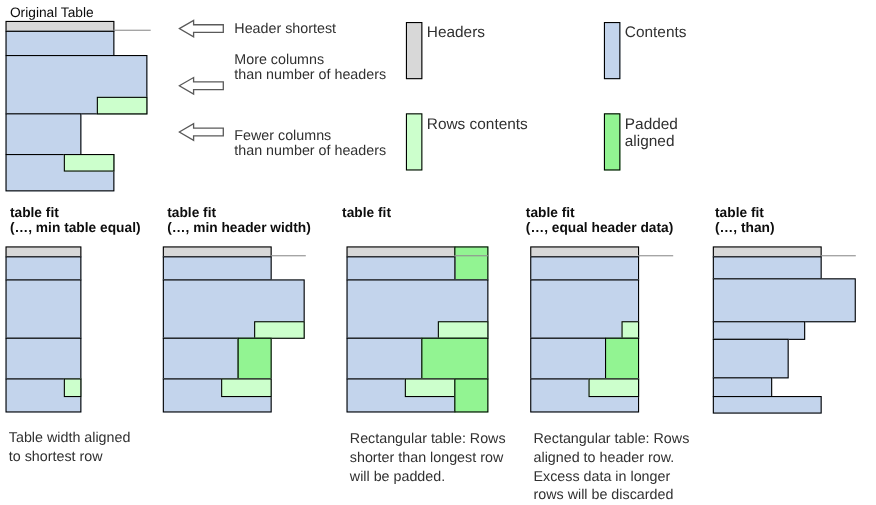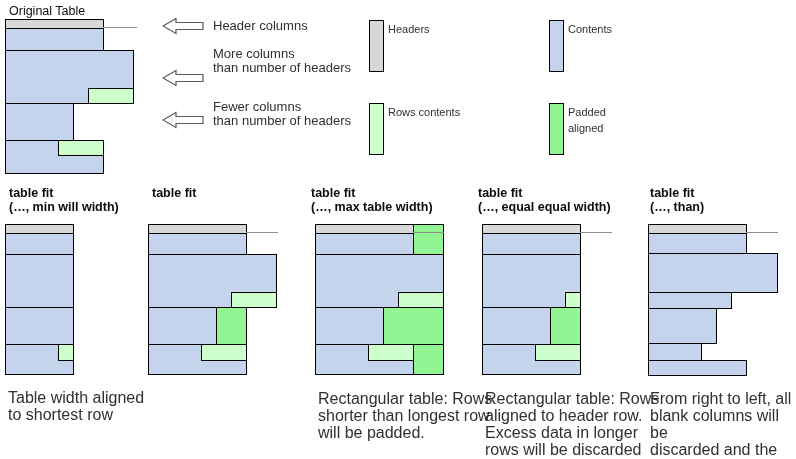--- a/index.html
+++ b/index.html
@@ -18,28 +18,28 @@
   .title{
     position:absolute;font-size:12.5px;color:var(--text-strong,#111);white-space:nowrap;
   }
   .arrow{position:absolute;}
   .arrow polygon{fill:var(--arrow-fill,#fff);stroke:var(--arrow-outline,#5a5a5a);stroke-width:1.2;stroke-linejoin:miter;}
   .ann{
     position:absolute;font-size:13px;line-height:13.5px;white-space:pre-line;color:var(--text-body,#333);
   }
   .swatch{position:absolute;width:15px;height:52px;box-sizing:border-box;border:1px solid var(--border,#000);}
   .legend-label{
-    position:absolute;font-size:11px;line-height:16px;white-space:pre-line;color:var(--text-body,#333);
+    position:absolute;font-size:14px;line-height:16px;white-space:pre-line;color:var(--text-body,#333);
   }
   .vhead{
     position:absolute;font-size:12.5px;font-weight:bold;line-height:13.5px;
     color:var(--text-strong,#111);white-space:nowrap;
   }
   .caption{
-    position:absolute;font-size:16px;line-height:17px;white-space:pre-line;color:var(--text-body,#333);
+    position:absolute;font-size:13px;line-height:17px;white-space:pre-line;color:var(--text-body,#333);
   }
 </style>
 </head>
 <body>
 
 <div class="canvas">
 
   <div class="diagram-layer">
       <div class="rect bg-header" style="left: 5px; top: 19px; width: 99px; height: 10px;"></div>
       <div class="rect bg-guide guide" style="left: 103px; top: 27px; width: 34px; height: 1px;"></div>
@@ -102,74 +102,70 @@
       <div class="rect bg-content" style="left: 648px; top: 308px; width: 69px; height: 36px;"></div>
       <div class="rect bg-content" style="left: 648px; top: 343px; width: 54px; height: 18px;"></div>
       <div class="rect bg-content" style="left: 648px; top: 360px; width: 99px; height: 16px;"></div>
     </div>
 
   <div class="title" style="left:9px;top:4px">Original Table</div>
 
   <svg class="arrow" style="left:162px;top:17px" width="42" height="18" viewBox="0 0 42 18">
     <polygon points="1,9 14,1.5 14,5.5 41,5.5 41,12.5 14,12.5 14,16.5"></polygon>
   </svg>
-  <div class="ann" style="left:213px;top:19px">Header columns</div>
+  <div class="ann" style="left:213px;top:19px">Header shortest</div>
 
   <svg class="arrow" style="left:162px;top:69px" width="42" height="18" viewBox="0 0 42 18">
     <polygon points="1,9 14,1.5 14,5.5 41,5.5 41,12.5 14,12.5 14,16.5"></polygon>
   </svg>
   <div class="ann" style="left:213px;top:47px">More columns
 than number of headers</div>
 
   <svg class="arrow" style="left:162px;top:111px" width="42" height="18" viewBox="0 0 42 18">
     <polygon points="1,9 14,1.5 14,5.5 41,5.5 41,12.5 14,12.5 14,16.5"></polygon>
   </svg>
-  <div class="ann" style="left:213px;top:100px">Fewer columns
+  <div class="ann" style="left:213px;top:116px">Fewer columns
 than number of headers</div>
 
   <div class="swatch bg-header" style="left:369px;top:20px"></div>
   <div class="legend-label" style="left:388px;top:21px">Headers</div>
 
   <div class="swatch bg-content" style="left:549px;top:20px"></div>
   <div class="legend-label" style="left:568px;top:21px">Contents</div>
 
   <div class="swatch bg-blank" style="left:369px;top:103px"></div>
   <div class="legend-label" style="left:388px;top:104px">Rows contents</div>
 
   <div class="swatch bg-padded" style="left:549px;top:103px"></div>
   <div class="legend-label" style="left:568px;top:104px">Padded
 aligned</div>
 
   <div class="vhead" style="left:9px;top:187px">
     <div>table fit</div>
-    <div>(…, min will width)</div>
+    <div>(…, min table equal)</div>
   </div>
   <div class="vhead" style="left:152px;top:187px">
     <div>table fit</div>
+    <div>(…, min header width)</div>
   </div>
   <div class="vhead" style="left:311px;top:187px">
     <div>table fit</div>
-    <div>(…, max table width)</div>
   </div>
   <div class="vhead" style="left:478px;top:187px">
     <div>table fit</div>
-    <div>(…, equal equal width)</div>
+    <div>(…, equal header data)</div>
   </div>
   <div class="vhead" style="left:650px;top:187px">
     <div>table fit</div>
     <div>(…, than)</div>
   </div>
 
   <div class="caption" style="left:8px;top:389px">Table width aligned
 to shortest row</div>
   <div class="caption" style="left:318px;top:390px">Rectangular table: Rows
 shorter than longest row
 will be padded.</div>
   <div class="caption" style="left:485px;top:390px">Rectangular table: Rows
 aligned to header row.
 Excess data in longer
 rows will be discarded</div>
-  <div class="caption" style="left:650px;top:390px">From right to left, all
-blank columns will be
-discarded and the rows
-shortened.</div>
 
 </div>
 
 </body></html>

